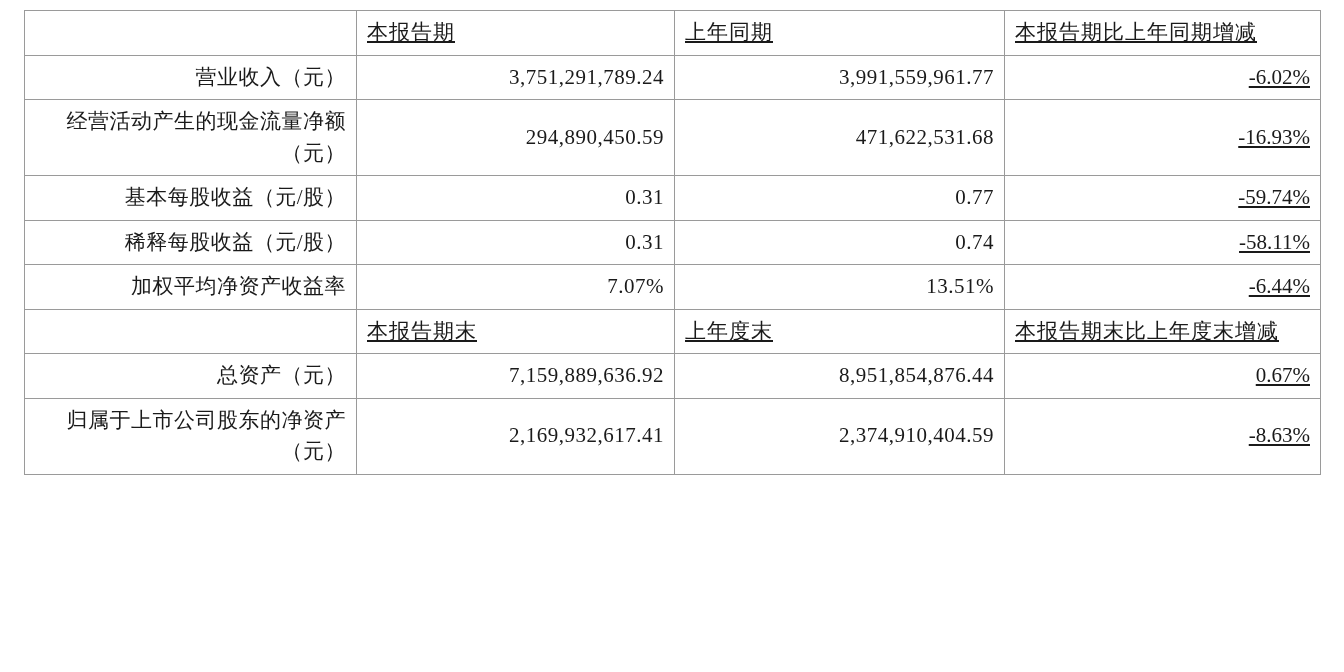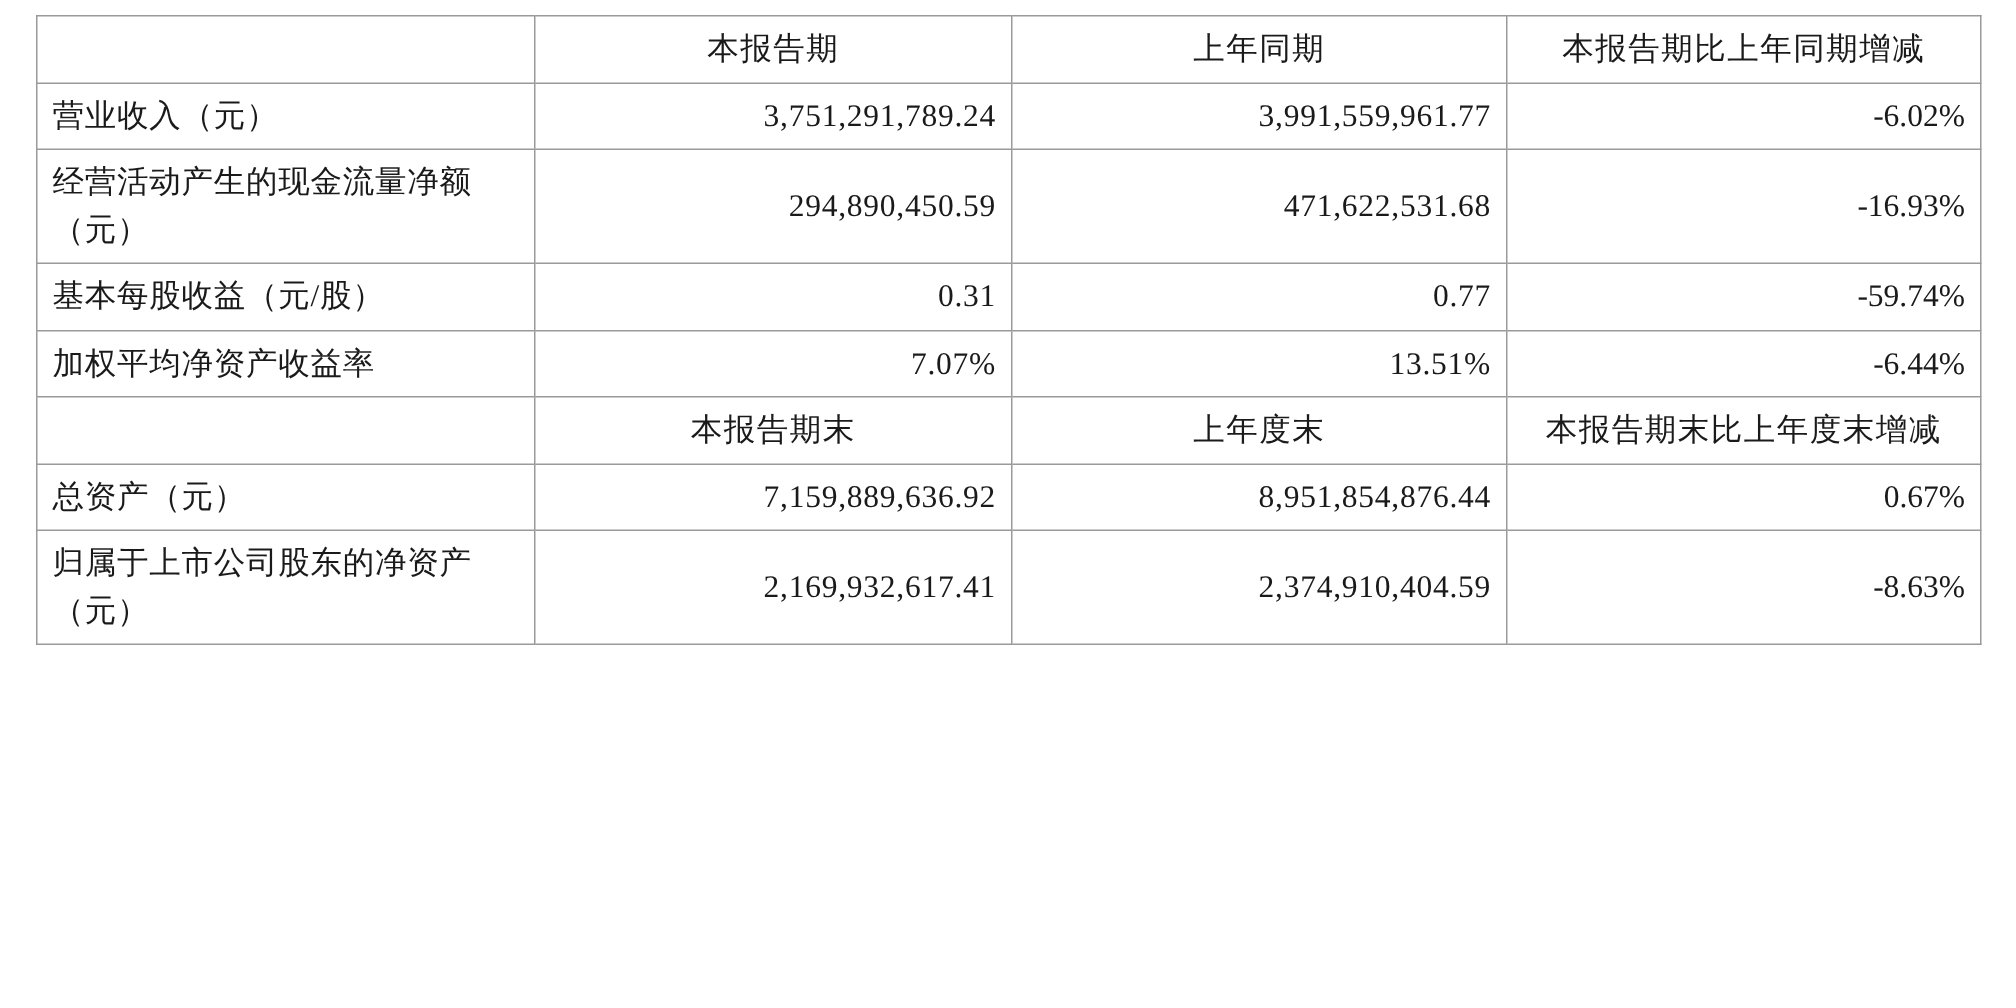--- a/index.html
+++ b/index.html
@@ -33,39 +33,40 @@
     vertical-align: middle;
     background: #ffffff;
   }
   
   col.c0 { width: 332px; }
   col.c1 { width: 318px; }
   col.c2 { width: 330px; }
   col.c3 { width: 316px; }
 
   .label {
-    text-align: left;
+    text-align: right;
     letter-spacing: 0.5px;
     margin-top: 32px;
   }
   .hdr {
-    text-align: center;
     letter-spacing: 1px;
+    text-decoration: underline;
   }
   .blank {
     background: #ffffff;
   }
   .num {
     text-align: right;
     font-family: "Liberation Serif", "DejaVu Serif", serif;
     letter-spacing: 0.5px;
     margin-top: 12px;
   }
   .pct {
     text-align: right;
+    text-decoration: underline;
   }
   .tall {
     height: 74px;
   }
   .taller {
     height: 100px;
   }
   .spread {
     letter-spacing: 3.5px;
   }
@@ -105,20 +106,26 @@
         <td class="pct">-16.93%</td>
       </tr>
 
       <tr>
         <td class="label">基本每股收益（元/股）</td>
         <td class="num">0.31</td>
         <td class="num">0.77</td>
         <td class="pct">-59.74%</td>
       </tr>
 
+      <tr>
+        <td class="label">稀释每股收益（元/股）</td>
+        <td class="num">0.31</td>
+        <td class="num">0.74</td>
+        <td class="pct">-58.11%</td>
+      </tr>
 
       <tr>
         <td class="label">加权平均净资产收益率</td>
         <td class="num">7.07%</td>
         <td class="num">13.51%</td>
         <td class="pct">-6.44%</td>
       </tr>
 
       <tr>
         <td class="blank"></td>

